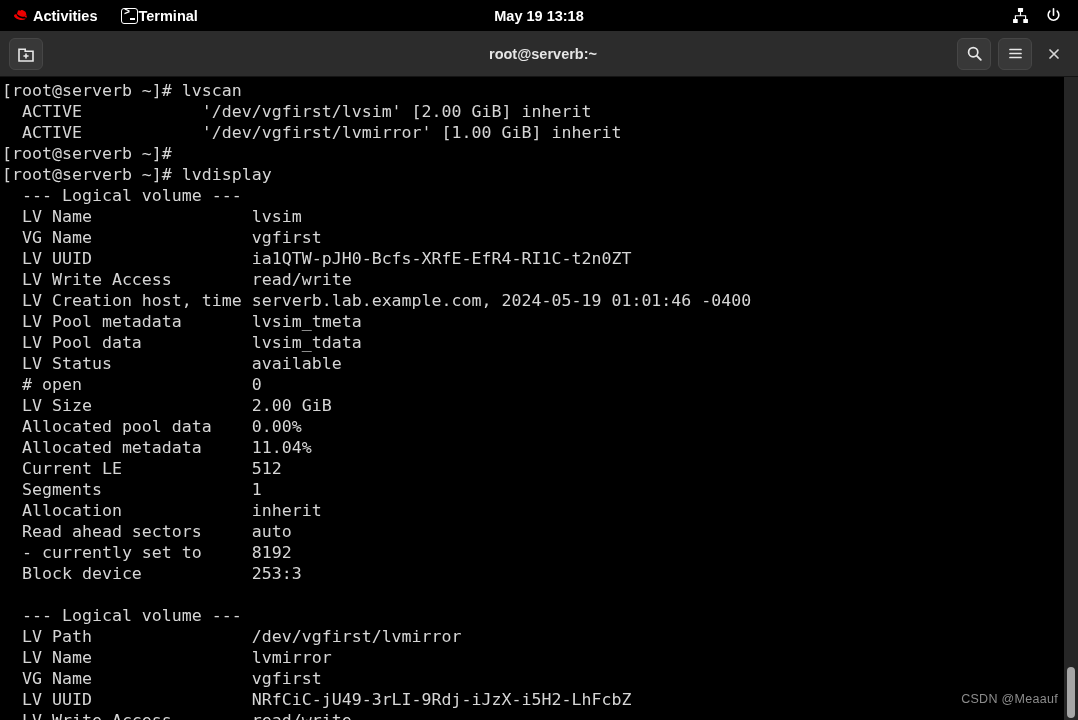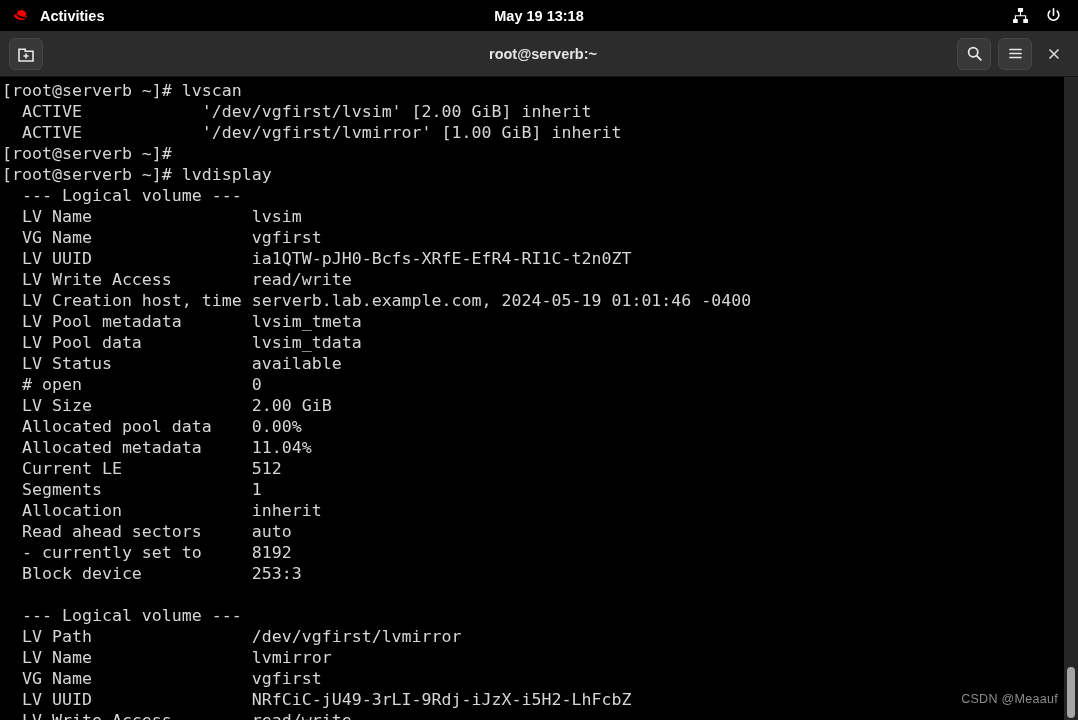--- a/index.html
+++ b/index.html
@@ -28,21 +28,20 @@
     font-weight: bold;
   }
   .topbar-left {
     display: flex;
     align-items: center;
     height: 100%;
   }
   .tb-item {
     display: flex;
     align-items: center;
-    gap: 7px;
     padding: 0 12px;
     height: 100%;
     color: #ffffff;
     text-align: center;
   }
   .tb-item.first { padding-left: 14px; }
   .redhat-logo {
     width: 19px;
     height: 15px;
     display: block;
@@ -204,20 +203,24 @@
 
   <div class="topbar-left">
 
     <div class="tb-item first">
       <svg class="redhat-logo" viewBox="0 0 24 18">
         <path d="M12.6 10.6c1.3 0 3.1-.26 3.1-1.8a1.4 1.4 0 0 0-.03-.35l-.76-3.27c-.17-.72-.33-1.05-1.6-1.69C12.3 2.99 10.15 2.2 9.5 2.2c-.6 0-.77.77-1.48.77-.68 0-1.19-.57-1.83-.57-.61 0-1.01.42-1.32 1.28 0 0-.86 2.42-.97 2.77a.65.65 0 0 0-.02.2c0 .94 3.7 3.94 8.72 3.94M16 9.46c.18.85.18.94.18 1.05 0 1.45-1.63 2.26-3.78 2.26-4.85 0-9.1-2.84-9.1-4.72a1.9 1.9 0 0 1 .16-.77C1.7 7.37 0 7.68 0 9.18c0 2.45 5.82 5.48 10.42 5.48 3.53 0 4.42-1.6 4.42-2.86 0-.99-.86-2.12-.84-2.34z" fill="#ee0000"></path>
       </svg>
       <span>Activities</span>
     </div>
 
+    <div class="tb-item">
+      <span class="term-ico"></span>
+      <span>Terminal</span>
+    </div>
 
   </div>
 
   <div class="topbar-clock">May 19  13:18</div>
 
   <div class="topbar-right">
     <svg class="sysicon" viewBox="0 0 16 16">
       <rect x="5.6" y="1" width="4.8" height="3.6" rx=".5" fill="#ffffff"></rect>
       <rect x="1" y="11.4" width="4.4" height="3.6" rx=".5" fill="#ffffff"></rect>
       <rect x="10.6" y="11.4" width="4.4" height="3.6" rx=".5" fill="#ffffff"></rect>

